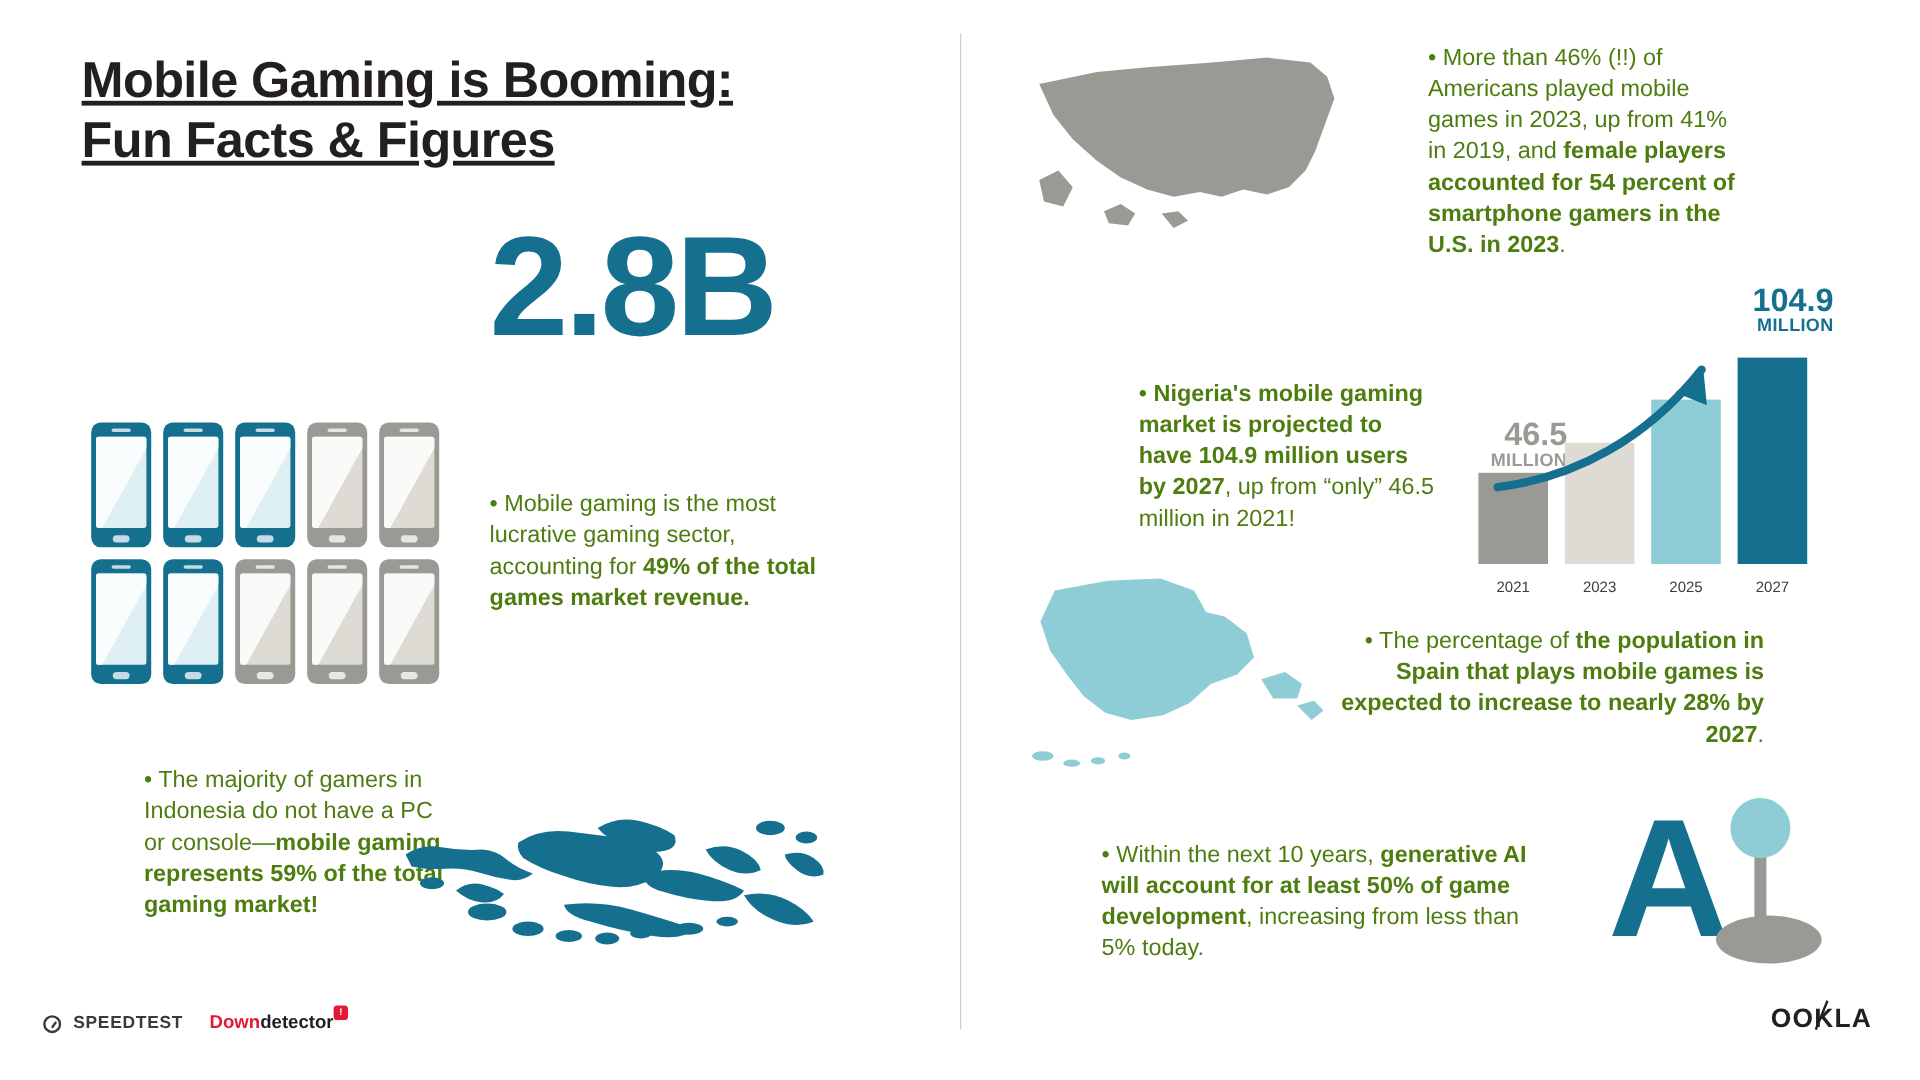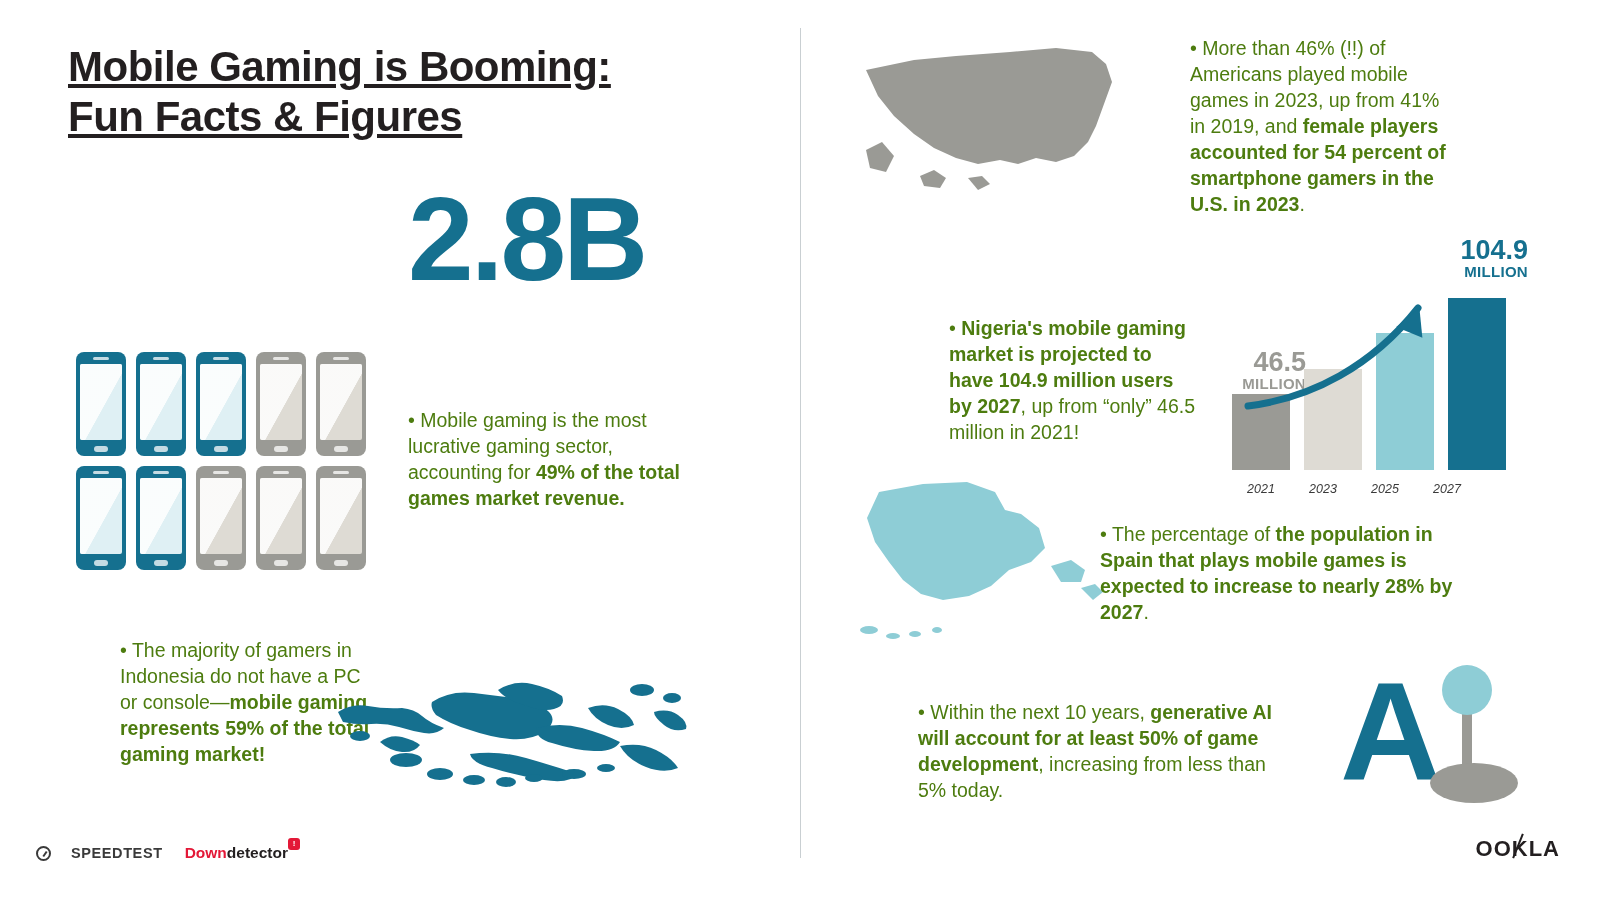--- a/index.html
+++ b/index.html
@@ -142,21 +142,21 @@
     position: absolute;
     left: 36px;
     bottom: 38px;
     display: flex;
     align-items: center;
     gap: 22px;
   }
   .speedtest-logo {
     display: flex;
     align-items: flex-end;
-    gap: 20px;
+    gap: 10px;
     font-size: 14.5px;
     font-weight: bold;
     letter-spacing: 0.6px;
     color: #3a3a3a;
   }
   .speedtest-mark {
     width: 15px; height: 15px;
     border: 2px solid #3a3a3a;
     border-radius: 50%;
     position: relative;
@@ -263,22 +263,21 @@
     align-items: flex-end;
     gap: 14px;
   }
   .bar-wrap { width: 58px; display: flex; flex-direction: column; justify-content: flex-end; height: 100%; }
   .bar { width: 58px; }
   .bar-labels {
     position: absolute;
     left: 0; bottom: 0;
     width: 290px;
     display: flex;
-    gap: 4px;
-    font-style: italic;
+    gap: 14px;
   }
   .bar-label {
     width: 58px;
     text-align: center;
     font-size: 12.5px;
     color: #3a3a3a;
   }
   .chart-cap-left {
     position: absolute;
     left: -16px;
@@ -310,20 +309,21 @@
     left: 845px;
     top: 470px;
     width: 270px;
     height: 200px;
   }
   .fact-spain {
     position: absolute;
     left: 1100px;
     top: 522px;
     width: 370px;
+    text-align: right;
   }
   .fact-ai {
     position: absolute;
     left: 918px;
     top: 700px;
     width: 380px;
   }
 
   .ai-graphic {
     position: absolute;

